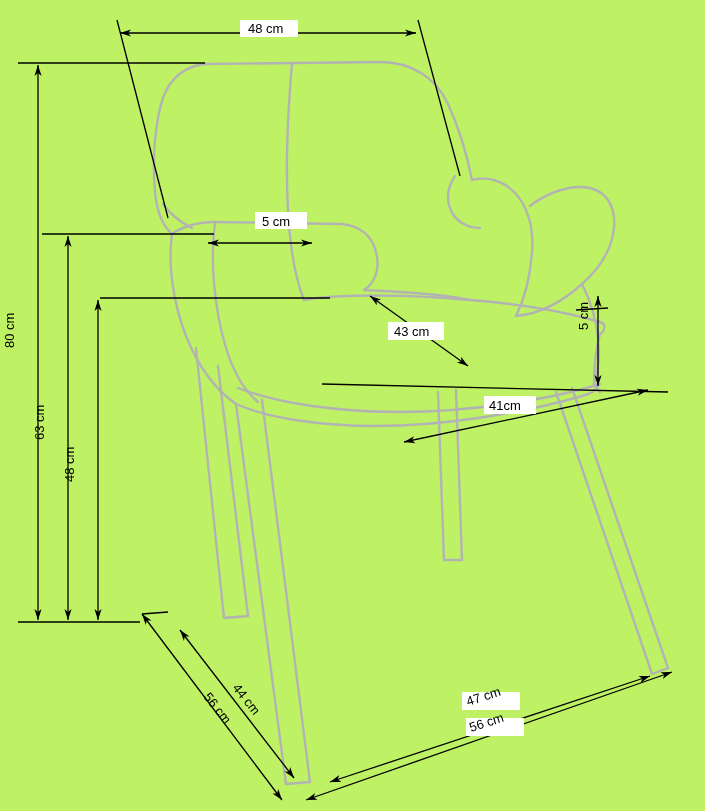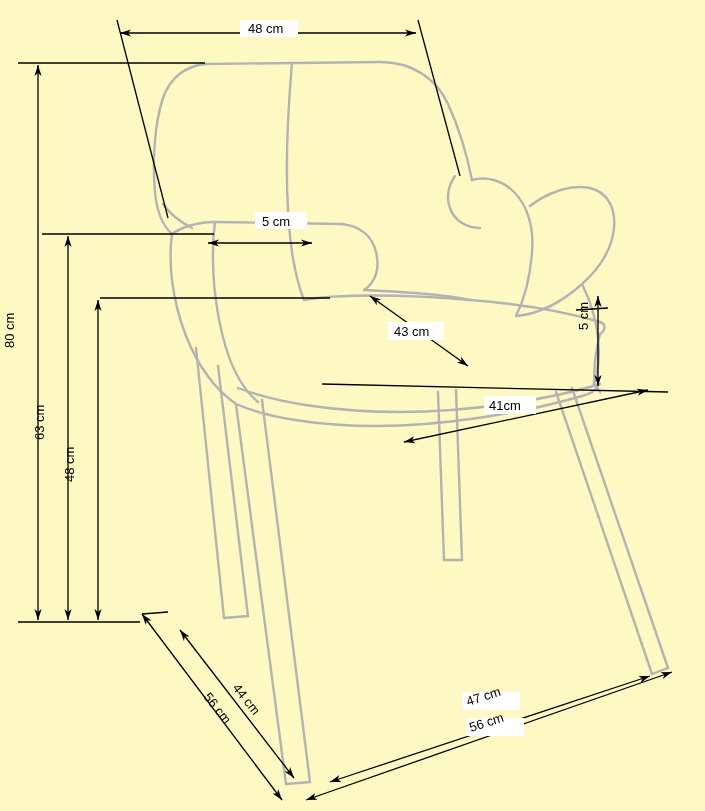--- a/index.html
+++ b/index.html
@@ -7,21 +7,21 @@
     padding: 0;
     background: #ffffff;
   }
   body {
     font-family: "Liberation Sans", sans-serif;
   }
   #stage {
     position: relative;
     width: 705px;
     height: 811px;
-    background: #fef9c3;
+    background: #bef264;
     overflow: hidden;
   }
   #stage svg {
     position: absolute;
     left: 0;
     top: 0;
   }
   .dim-label {
     font-family: "Liberation Sans", sans-serif;
     font-size: 13px;

